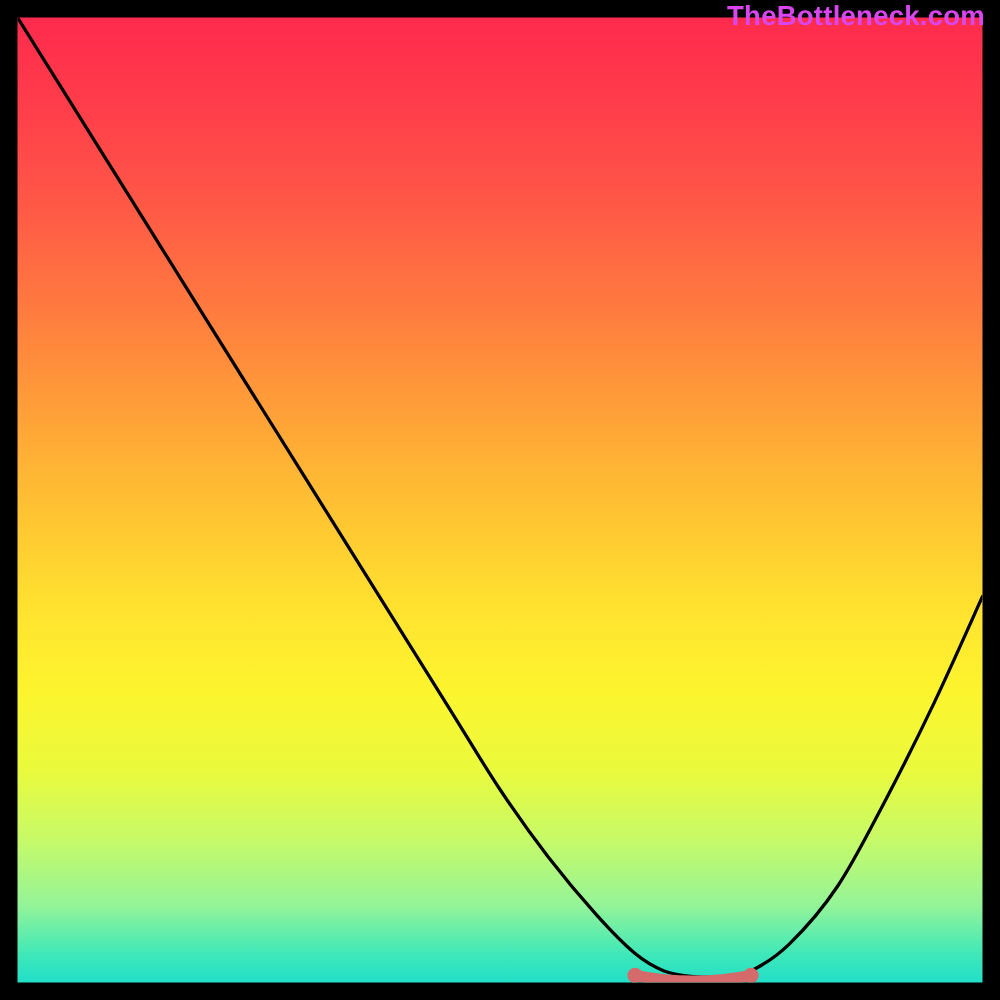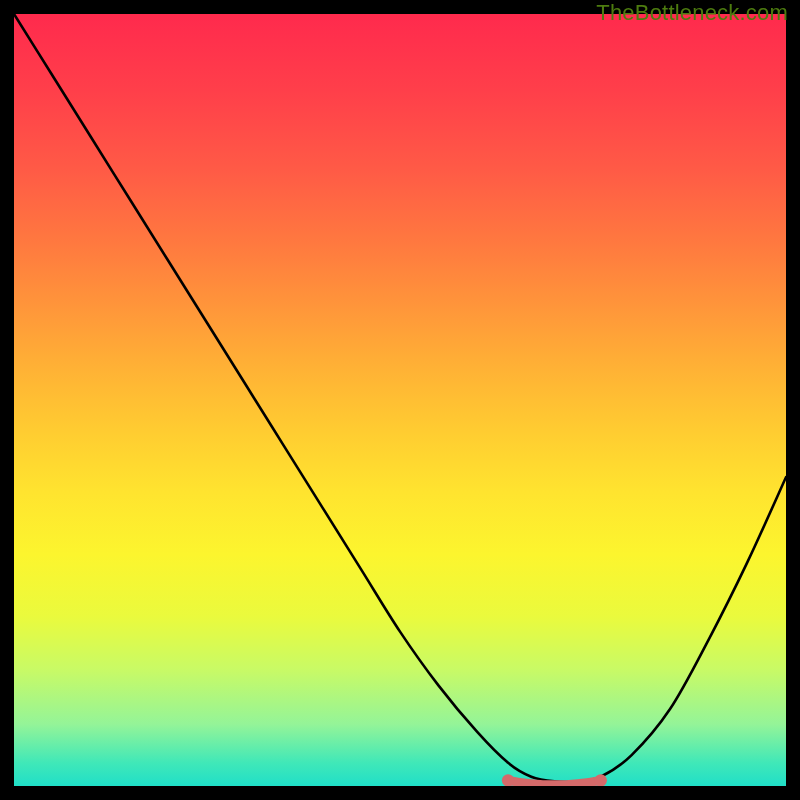--- a/index.html
+++ b/index.html
@@ -46,24 +46,24 @@
     top: 0;
     width: 772px;
     height: 772px;
     pointer-events: none;
   }
 
   .watermark {
     position: absolute;
     top: 0;
     right: 12px;
-    color: #4d7c0f;
+    color: #d946ef;
     font-size: 22px;
     letter-spacing: 0.2px;
-    font-weight: 400;
+    font-weight: 700;
   }
 </style>
 </head>
 <body>
 
 <div class="frame">
   <div class="plot-area"></div>
 
   <svg class="curve" viewBox="0 0 772 772" preserveAspectRatio="none">
 

